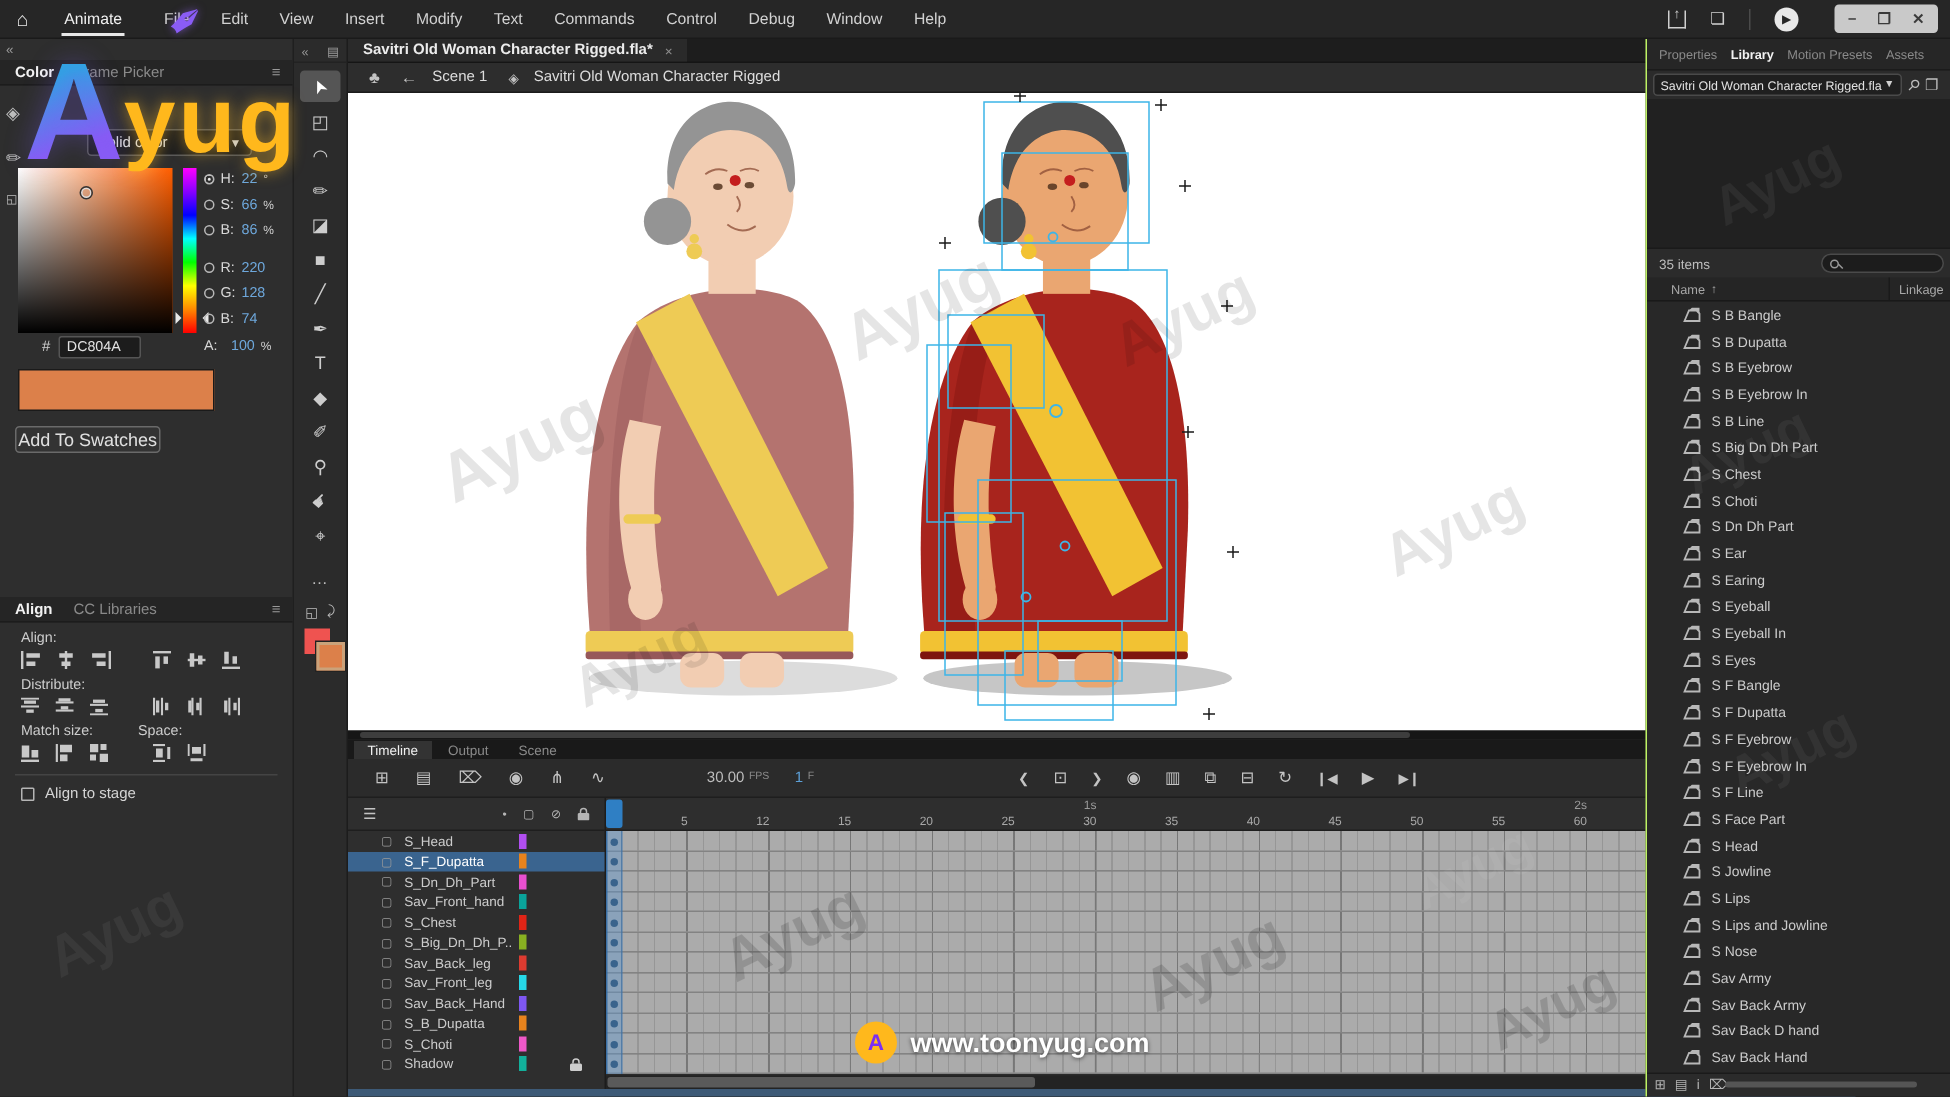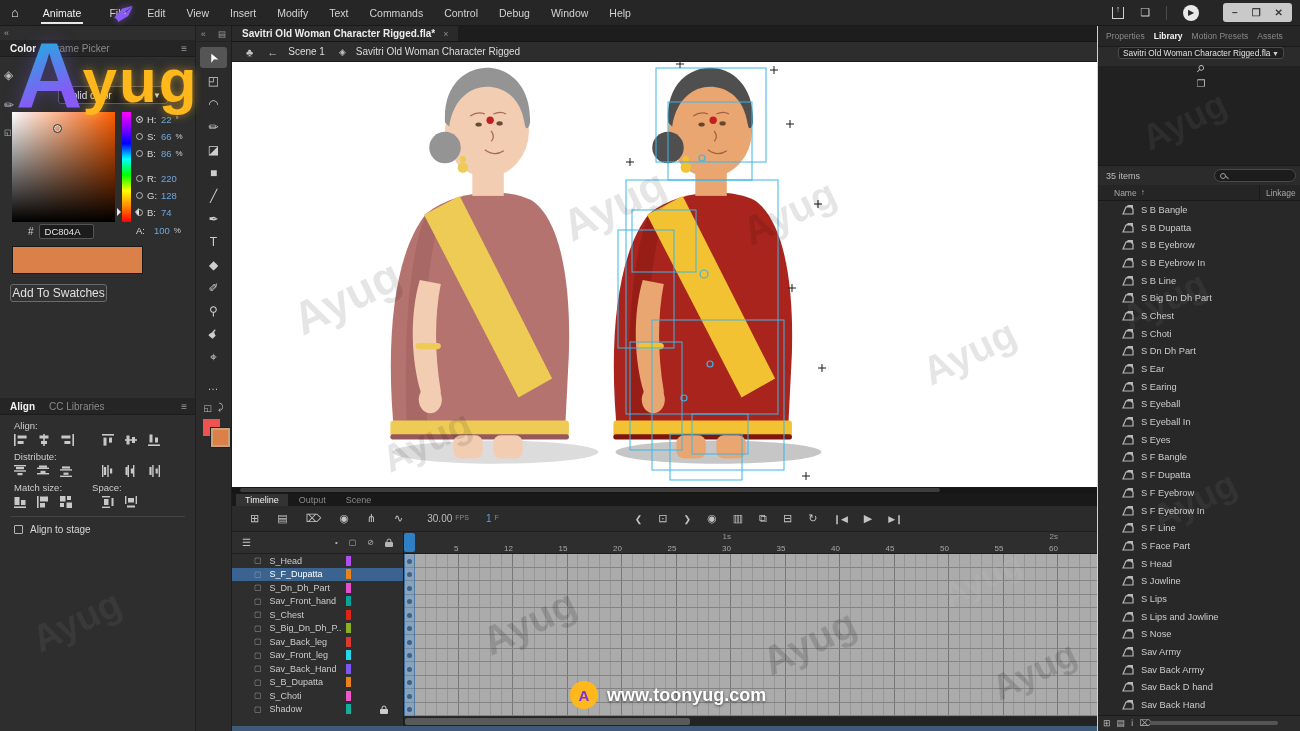--- a/index.html
+++ b/index.html
@@ -130,21 +130,21 @@
   
   #timeline { height:238px; background:#2b2b2b; position:relative; }
   #tl-tabs { height:13px; background:#191919; display:flex; align-items:flex-end; gap:2px; padding-left:4px;}
   #tl-tabs .tab { font-size:9px; padding:1px 9px; }
   #tl-tabs .tab.on { background:#333; color:#f0f0f0; }
   #tl-tabs .tab.off { color:#8a8a8a; }
   #tl-toolbar { height:26px; background:#2b2b2b; border-bottom:1px solid #1e1e1e; display:flex; align-items:center; }
   #tl-toolbar .i { color:#c3c3c3; font-size:11px; margin-left:18px; }
   #tl-toolbar .i.sm { font-size:9px; }
   #tl-fps { margin-left:24px; display:flex; align-items:baseline; gap:3px; }
-  #tl-fps .fps { color:#bdbdbd; font-size:10px; }
+  #tl-fps .fps { color:#bdbdbd; font-size:10px;margin-left:44px; }
   #tl-fps .lab { color:#8a8a8a; font-size:7px; position:relative; top:-2px;}
   #tl-fps .fr { color:#5c9fd6; font-size:10px; margin-left:14px; }
   #tl-center { display:flex; align-items:center; margin-left:120px; gap:0; }
   #tl-center .i { margin-left:16px; }
   #tl-right { margin-left:auto; display:flex; align-items:center; margin-right:14px; gap:10px; }
   #tl-right .slider { width:60px; height:2px; background:#5a5a5a; position:relative; }
   #tl-right .knob { position:absolute; left:24px; top:-4px; width:9px; height:9px; border:1.5px solid #cfcfcf; border-radius:50%; background:#2b2b2b;}
   #tl-right .mnt { color:#c3c3c3; font-size:8px; letter-spacing:-2px; }
 
   #tl-body { position:absolute; left:0; top:39px; bottom:0; width:100%; }
@@ -180,21 +180,21 @@
   #playhead-marker { position:absolute; left:0; top:1px; width:11px; height:19px; background:#2f7fc4; border-radius:2px; }
   #tl-hscroll { position:absolute; left:172px; right:0; bottom:5px; height:9px; background:#232323; }
   #tl-hscroll .thumb { position:absolute; left:1px; top:1px; width:285px; height:7px; background:#5a5a5a; border-radius:2px;}
   #tl-bottomstrip { position:absolute; left:0; bottom:0; width:100%; height:5px; background:#3d5a77; }
 
   
   #right-col { position:absolute; left:1097px; top:26px; width:203px; height:705px; background:#2b2b2b; border-left:1px solid #bef264;}
   #lib-tabs { height:21px; display:flex; align-items:center; gap:9px; padding-left:8px; background:#262626; border-bottom:1px solid #1b1b1b;}
   #lib-tabs .lt { font-size:8.5px; color:#8a8a8a; white-space:nowrap; }
   #lib-tabs .lt.on { color:#f2f2f2; font-weight:bold; }
-  #lib-docrow { height:19px; display:flex; align-items:center; padding-left:4px; gap:4px;flex-direction:column; }
+  #lib-docrow { height:19px; display:flex; align-items:center; padding-left:4px; gap:4px; }
   #lib-doc-dd { width:166px; height:15px; background:#1f1f1f; border:1px solid #4a4a4a; border-radius:3px;
     display:flex; align-items:center; padding:0 4px; }
   #lib-doc-dd .dv { flex:1; color:#e2e2e2; font-size:8.3px; white-space:nowrap; overflow:hidden; }
   #lib-doc-dd .chev { color:#cfcfcf; font-size:7px; }
   #lib-pin { color:#bdbdbd; font-size:10px; transform:rotate(45deg); }
   #lib-newpanel { color:#bdbdbd; font-size:10px; }
   #lib-preview { height:100px; background:#212121; border-bottom:1px solid #1a1a1a; }
   #lib-countrow { height:19px; display:flex; align-items:center; padding:0 4px; }
   #lib-count { color:#bdbdbd; font-size:9px; margin-left:4px; }
   #lib-search { margin-left:auto; width:82px; height:13px; background:#1c1c1c; border:1px solid #4a4a4a; border-radius:7px;

